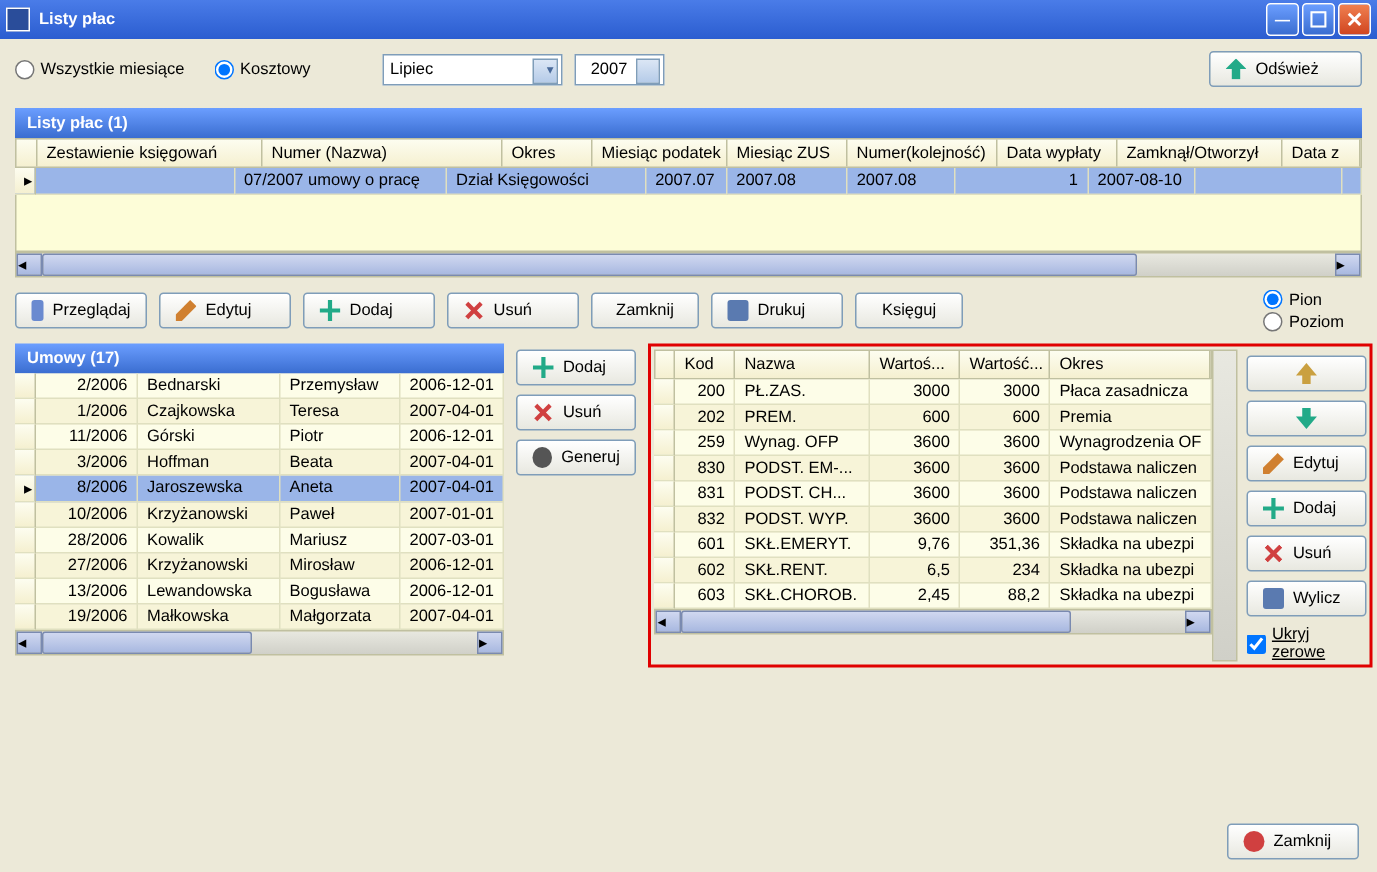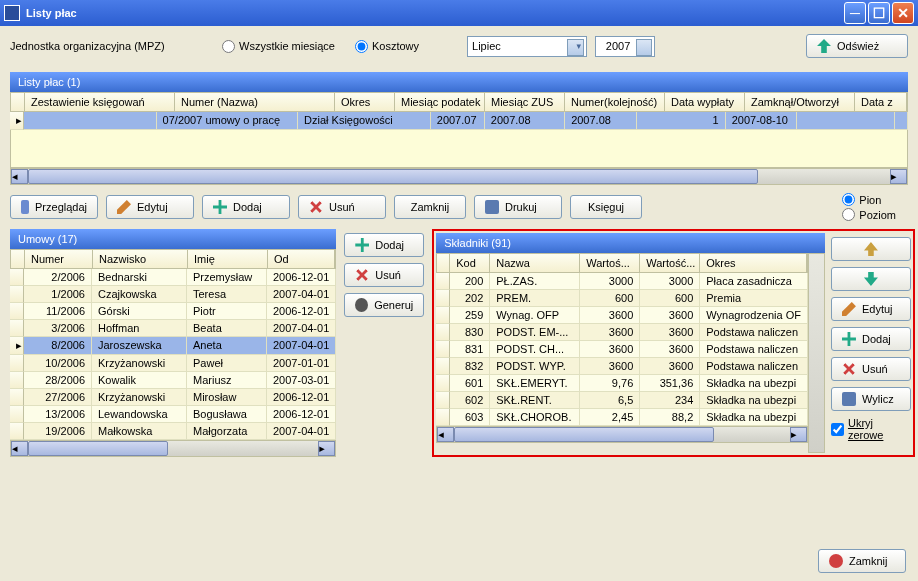--- a/index.html
+++ b/index.html
@@ -28,21 +28,21 @@
 .ico-view{background:#6a8ad0;border-radius:2px}
 .ico-edit{background:#d08030;clip-path:polygon(0 70%,70% 0,100% 30%,30% 100%,0 100%)}
 .ico-add{background:#2a8;clip-path:polygon(40% 0,60% 0,60% 40%,100% 40%,100% 60%,60% 60%,60% 100%,40% 100%,40% 60%,0 60%,0 40%,40% 40%)}
 .ico-del{background:#d04040;clip-path:polygon(40% 0,60% 0,60% 40%,100% 40%,100% 60%,60% 60%,60% 100%,40% 100%,40% 60%,0 60%,0 40%,40% 40%);transform:rotate(45deg)}
 .ico-print{background:#5a7ab0;border-radius:2px}
 .ico-gear{background:#555;border-radius:50%}
 .ico-up{background:#caa040;clip-path:polygon(50% 0,100% 60%,70% 60%,70% 100%,30% 100%,30% 60%,0 60%)}
 .ico-down{background:#2a8;clip-path:polygon(30% 0,70% 0,70% 40%,100% 40%,50% 100%,0 40%,30% 40%)}
 .ico-calc{background:#5a7ab0;border-radius:2px}
 .ico-power{background:#d04040;border-radius:50%}
-.gridhdr{background:linear-gradient(#6b9eff,#3a6dd0);color:#fff;font-weight:normal;padding:4px 8px}
+.gridhdr{background:linear-gradient(#6b9eff,#3a6dd0);color:#fff;font-weight:bold;padding:4px 8px}
 .cols{display:flex;background:linear-gradient(#fdfdf0,#f5f0d0);border:1px solid #c0c0a0}
 .cols>div{padding:3px 6px;border-right:1px solid #c0c0a0;overflow:hidden;white-space:nowrap}
 .grow{display:flex;background:#fdfde8}
 .grow.alt{background:#f7f4d8}
 .grow.sel{background:#9ab5e8}
 .grow>div{padding:2px 6px;border-right:1px solid #e0e0c0;border-bottom:1px solid #e0e0c0;overflow:hidden;white-space:nowrap}
 .grow .ind{width:14px;background:linear-gradient(#fdfdf0,#f5f0d0);border-right:1px solid #c0c0a0}
 .hscroll{height:17px;background:linear-gradient(#e8e8e0,#d0d0c8);border:1px solid #c0c0a0;position:relative}
 .hscroll .thumb{position:absolute;height:15px;background:linear-gradient(#d0d8f0,#a8b8e0);border:1px solid #7a8ab0;border-radius:2px}
 .hscroll .arr{position:absolute;width:17px;height:15px;background:linear-gradient(#d0d8f0,#a8b8e0);border:1px solid #7a8ab0;top:0}
@@ -68,21 +68,20 @@
   <span class="ticon"></span>
   <span>Listy płac</span>
   <span class="spacer"></span>
   <div class="winbtn min">─</div>
   <div class="winbtn max">☐</div>
   <div class="winbtn close">✕</div>
 </div>
 
 <div class="filterbar">
   <div class="row">
-    <span class="lbl" style="width:200px">Jednostka organizacyjna (MPZ)</span>
     <label class="radio">
         <input type="radio" style="">
         <span>Wszystkie miesiące</span>
       </label>
     <label class="radio">
         <input type="radio" checked="" style="">
         <span>Kosztowy</span>
       </label>
     <span style="width:20px"></span>
     <div class="dropdown" style="width:120px">
@@ -171,27 +170,20 @@
         <input type="radio" style="">
         <span>Poziom</span>
       </label>
   </div>
 </div>
 
 <div class="panels">
 
   <div class="panel" style="width:355px">
     <div class="gridhdr">Umowy (17)</div>
-    <div class="cols">
-      <div style="width:14px"></div>
-      <div style="width:68px">Numer</div>
-      <div style="width:95px">Nazwisko</div>
-      <div style="width:80px">Imię</div>
-      <div style="flex:1">Od</div>
-    </div>
     <div id="umowy-rows">
         <div class="grow">
           <div class="ind"></div>
           <div style="width:68px" class="num">2/2006</div>
           <div style="width:95px">Bednarski</div>
           <div style="width:80px">Przemysław</div>
           <div style="flex:1">2006-12-01</div>
         </div>
         <div class="grow alt">
           <div class="ind"></div>
@@ -274,21 +266,20 @@
         <span>Usuń</span>
       </button>
     <button class="btn btnw3">
         <span class="ico ico-gear"></span>
         <span>Generuj</span>
       </button>
   </div>
 
   <div class="redbox" style="display:flex;gap:6px;flex:1">
     <div class="panel" style="flex:1">
-      <div class="gridhdr">Składniki (91)</div>
       <div style="display:flex;flex:1">
         <div style="flex:1">
           <div class="cols">
             <div style="width:12px"></div>
             <div style="width:40px">Kod</div>
             <div style="width:90px">Nazwa</div>
             <div style="width:60px">Wartoś...</div>
             <div style="width:60px">Wartość...</div>
             <div style="flex:1">Okres</div>
           </div>

